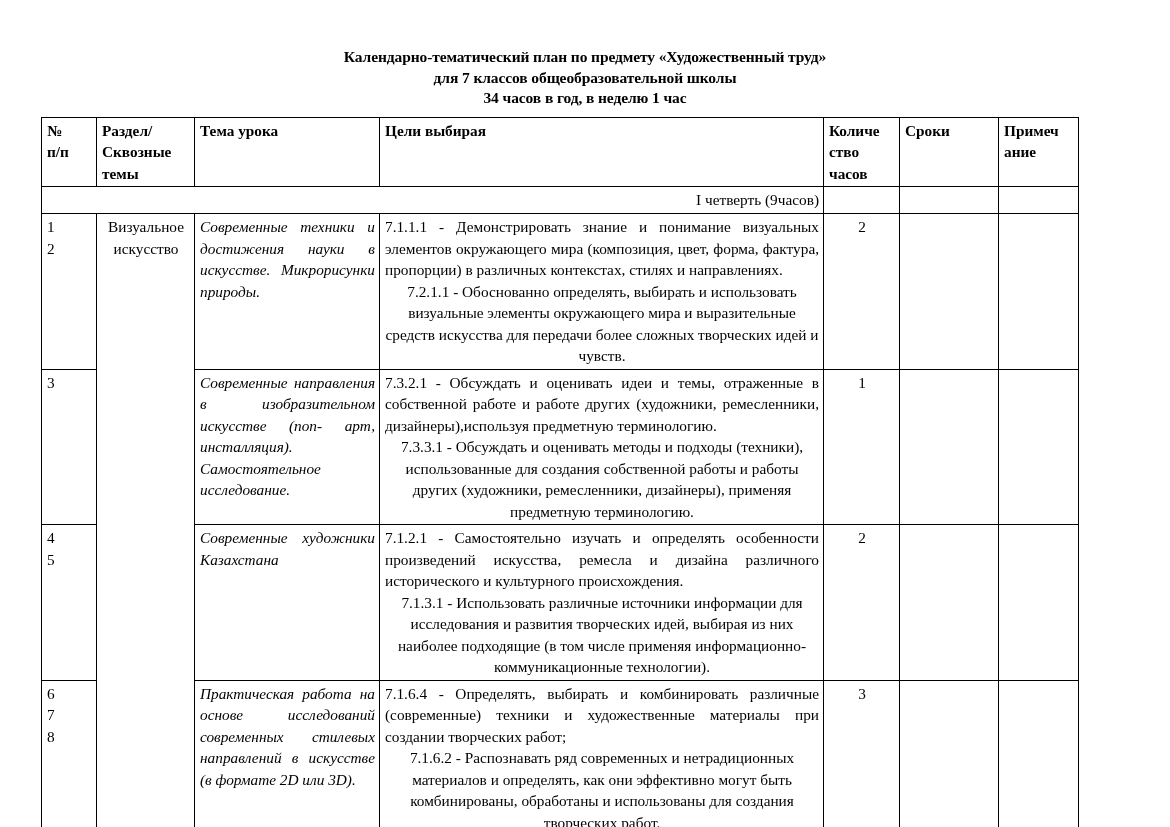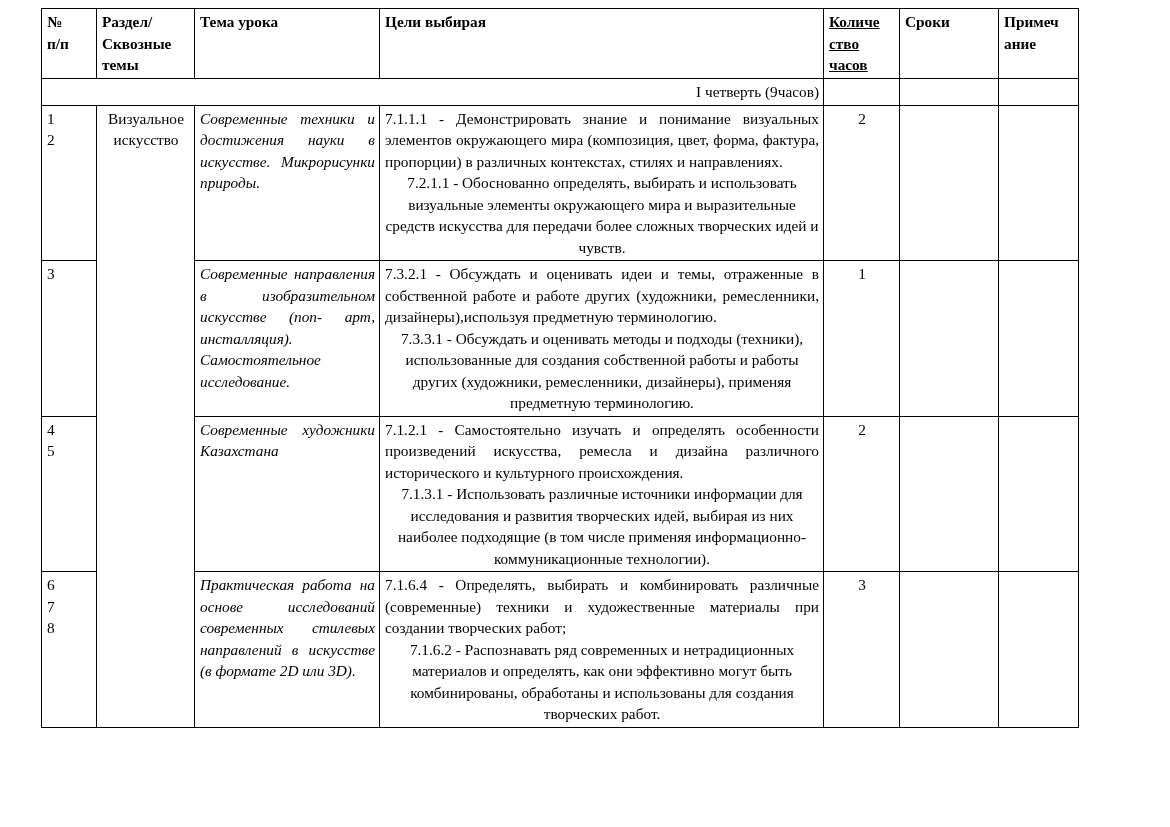--- a/index.html
+++ b/index.html
@@ -106,41 +106,46 @@
   }
   .just-block p.last-natural {
     text-align: center;
   }
 </style>
 </head>
 <body>
 
 <div class="page">
 
+  <div class="doc-title">
+    <span class="line">Календарно-тематический план по предмету «Художественный труд»</span>
+    <span class="line">для 7 классов общеобразовательной школы</span>
+    <span class="line">34 часов в год, в неделю 1 час</span>
+  </div>
 
   <table class="ktp">
     <colgroup>
       <col class="c-num">
         <col class="c-section">
         <col class="c-topic">
         <col class="c-goals">
       <col class="c-hours">
         <col class="c-dates">
         <col class="c-notes">
     </colgroup>
     <thead>
       <tr class="head-row">
         <th class="cell-num" style="white-space:pre-line;">№
 п/п</th>
         <th style="white-space:pre-line;">Раздел/
 Сквозные
 темы</th>
         <th>Тема урока</th>
         <th>Цели выбирая</th>
-        <th style="white-space:pre-line;text-decoration:underline;">Количе
+        <th style="white-space:pre-line;">Количе
 ство
 часов</th>
         <th>Сроки</th>
         <th style="white-space:pre-line;">Примеч
 ание</th>
       </tr>
     </thead>
     <tbody>
       <tr class="quarter-row">
         <td colspan="4">I четверть (9часов)</td>

